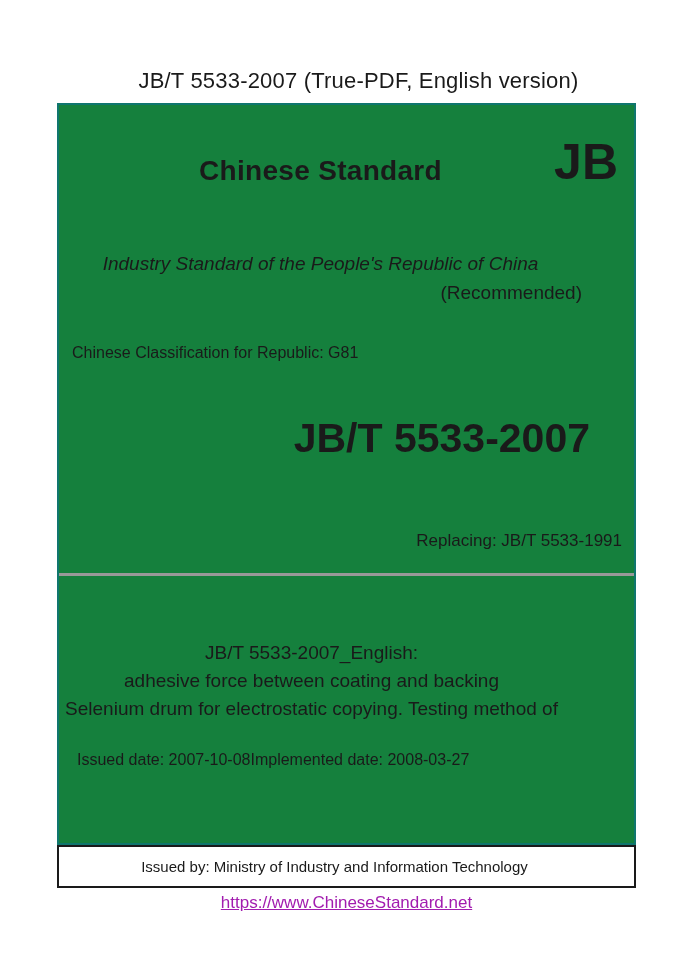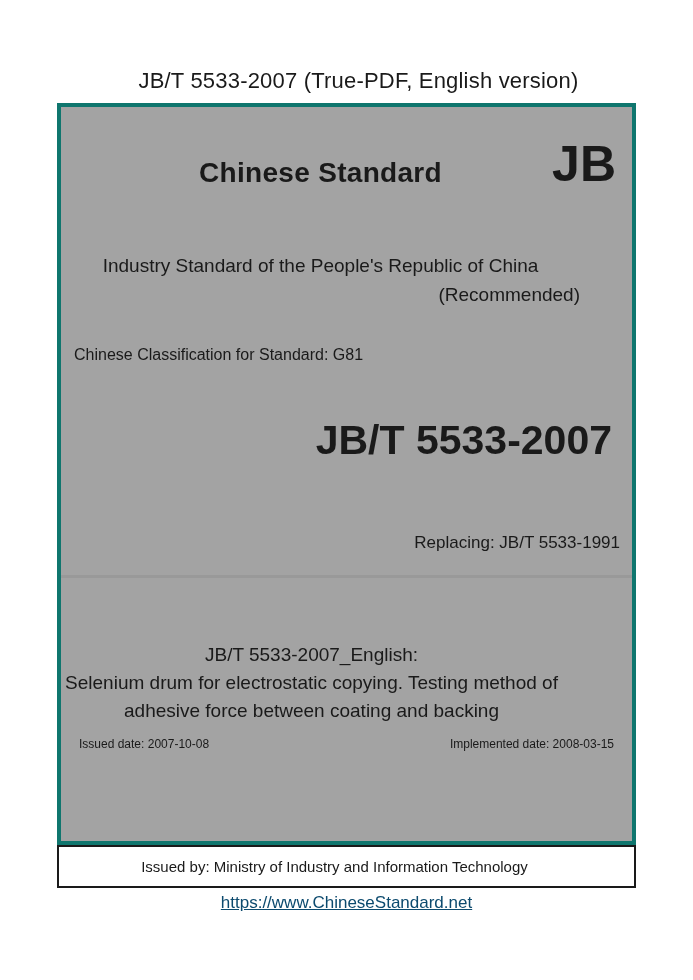--- a/index.html
+++ b/index.html
@@ -24,23 +24,23 @@
     text-align: center;
     font-size: 22px;
     letter-spacing: 0.2px;
   }
   .gray-box {
     position: absolute;
     left: 57px;
     top: 103px;
     width: 579px;
     height: 742px;
-    border: 4px solid #0f766e;
+    border: 2px solid #0f766e;
     box-sizing: border-box;
-    background: #a3a3a3;
+    background: #15803d;
   }
   .section1 {
     position: relative;
     width: 100%;
     height: 468px;
     border-bottom: 3px solid #999999;
     box-sizing: content-box;
   }
   .brand {
     position: absolute;
@@ -61,39 +61,40 @@
     line-height: 1.1;
     margin-left: 44px;
   }
   .line1 {
     position: absolute;
     top: 148px;
     left: 0;
     right: 52px;
     text-align: center;
     font-size: 19px;
+    font-style: italic;
   }
   .line2 {
     position: absolute;
     top: 177px;
     left: 0;
     right: 52px;
     text-align: right;
     font-size: 19px;
   }
   .classification {
     position: absolute;
     top: 239px;
     left: 13px;
     font-size: 16px;
   }
   .std-number {
     position: absolute;
     top: 310px;
-    right: 20px;
+    right: 44px;
     font-size: 41px;
     font-weight: bold;
   }
   .replacing {
     position: absolute;
     top: 426px;
     right: 12px;
     font-size: 17px;
     margin-left: 24px;
   }
@@ -106,26 +107,26 @@
     position: absolute;
     top: 63px;
     left: 0;
     right: 70px;
     text-align: center;
     font-size: 19px;
     line-height: 28px;
   }
   .dates {
     position: absolute;
-    bottom: 24px;
+    bottom: 4px;
     left: 18px;
     right: 18px;
     display: flex;
-    justify-content: space-between;
-    font-size: 12px;
+    justify-content: flex-start;
+    font-size: 16px;
   }
   .issuer-box {
     position: absolute;
     left: 57px;
     top: 845px;
     width: 579px;
     height: 43px;
     border: 2px solid #1a1a1a;
     box-sizing: border-box;
     display: flex;
@@ -135,53 +136,53 @@
     font-size: 15px;
     background: #ffffff;
   }
   .footer-link {
     position: absolute;
     top: 893px;
     left: 0;
     width: 100%;
     text-align: center;
     font-size: 17px;
-    color: #0c4a6e;
+    color: #a21caf;
     text-decoration: underline;
     cursor: pointer;
   }
 </style>
 </head>
 <body>
 
 <div class="page">
 
   <div class="header">JB/T 5533-2007 (True-PDF, English version)</div>
 
   <div class="gray-box">
 
     <div class="section1">
       <div class="brand">Chinese Standard</div>
       <div class="jb">JB</div>
       <div class="line1">Industry Standard of the People's Republic of China</div>
       <div class="line2">(Recommended)</div>
-      <div class="classification">Chinese Classification for Standard: G81</div>
+      <div class="classification">Chinese Classification for Republic: G81</div>
       <div class="std-number">JB/T 5533-2007</div>
       <div class="replacing">Replacing: JB/T 5533-1991</div>
     </div>
 
     <div class="section2">
       <div class="title-block">
         <div>JB/T 5533-2007_English:</div>
+        <div>adhesive force between coating and backing</div>
         <div>Selenium drum for electrostatic copying. Testing method of</div>
-        <div>adhesive force between coating and backing</div>
       </div>
       <div class="dates">
         <span>Issued date: 2007-10-08</span>
-        <span>Implemented date: 2008-03-15</span>
+        <span>Implemented date: 2008-03-27</span>
       </div>
     </div>
 
   </div>
 
   <div class="issuer-box">
     <span>Issued by: Ministry of Industry and Information Technology</span>
   </div>
 
   <a class="footer-link" href="#">https://www.ChineseStandard.net</a>

